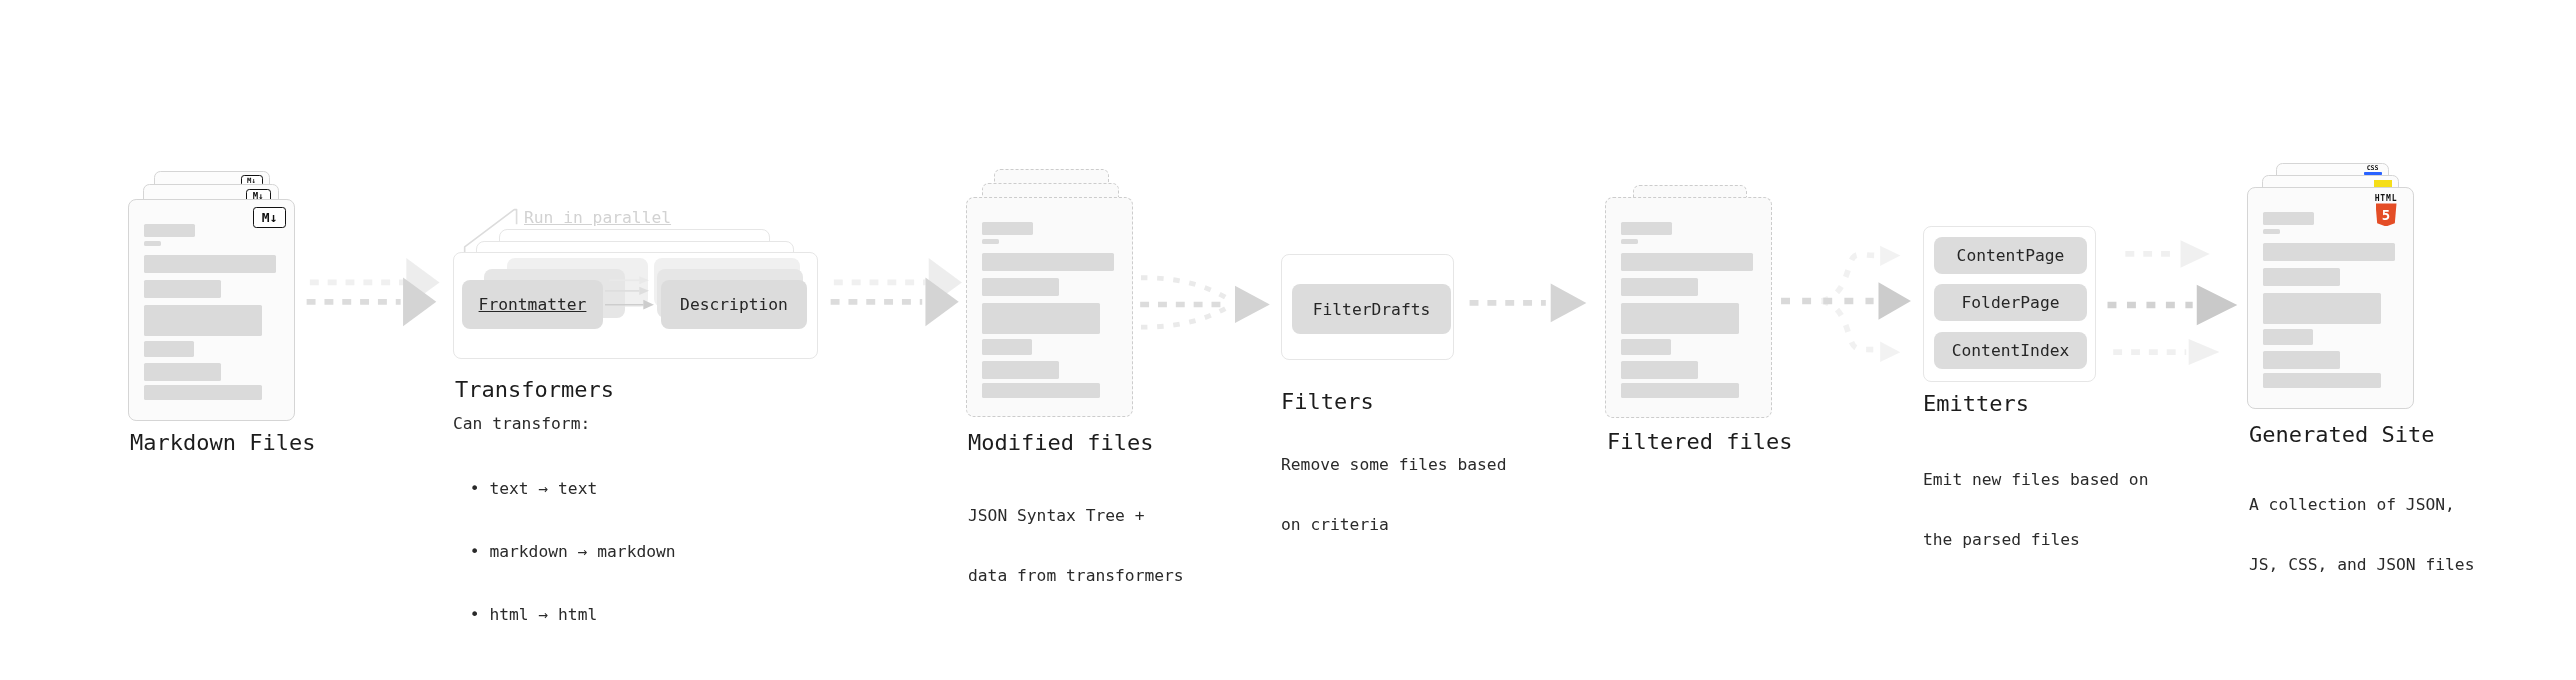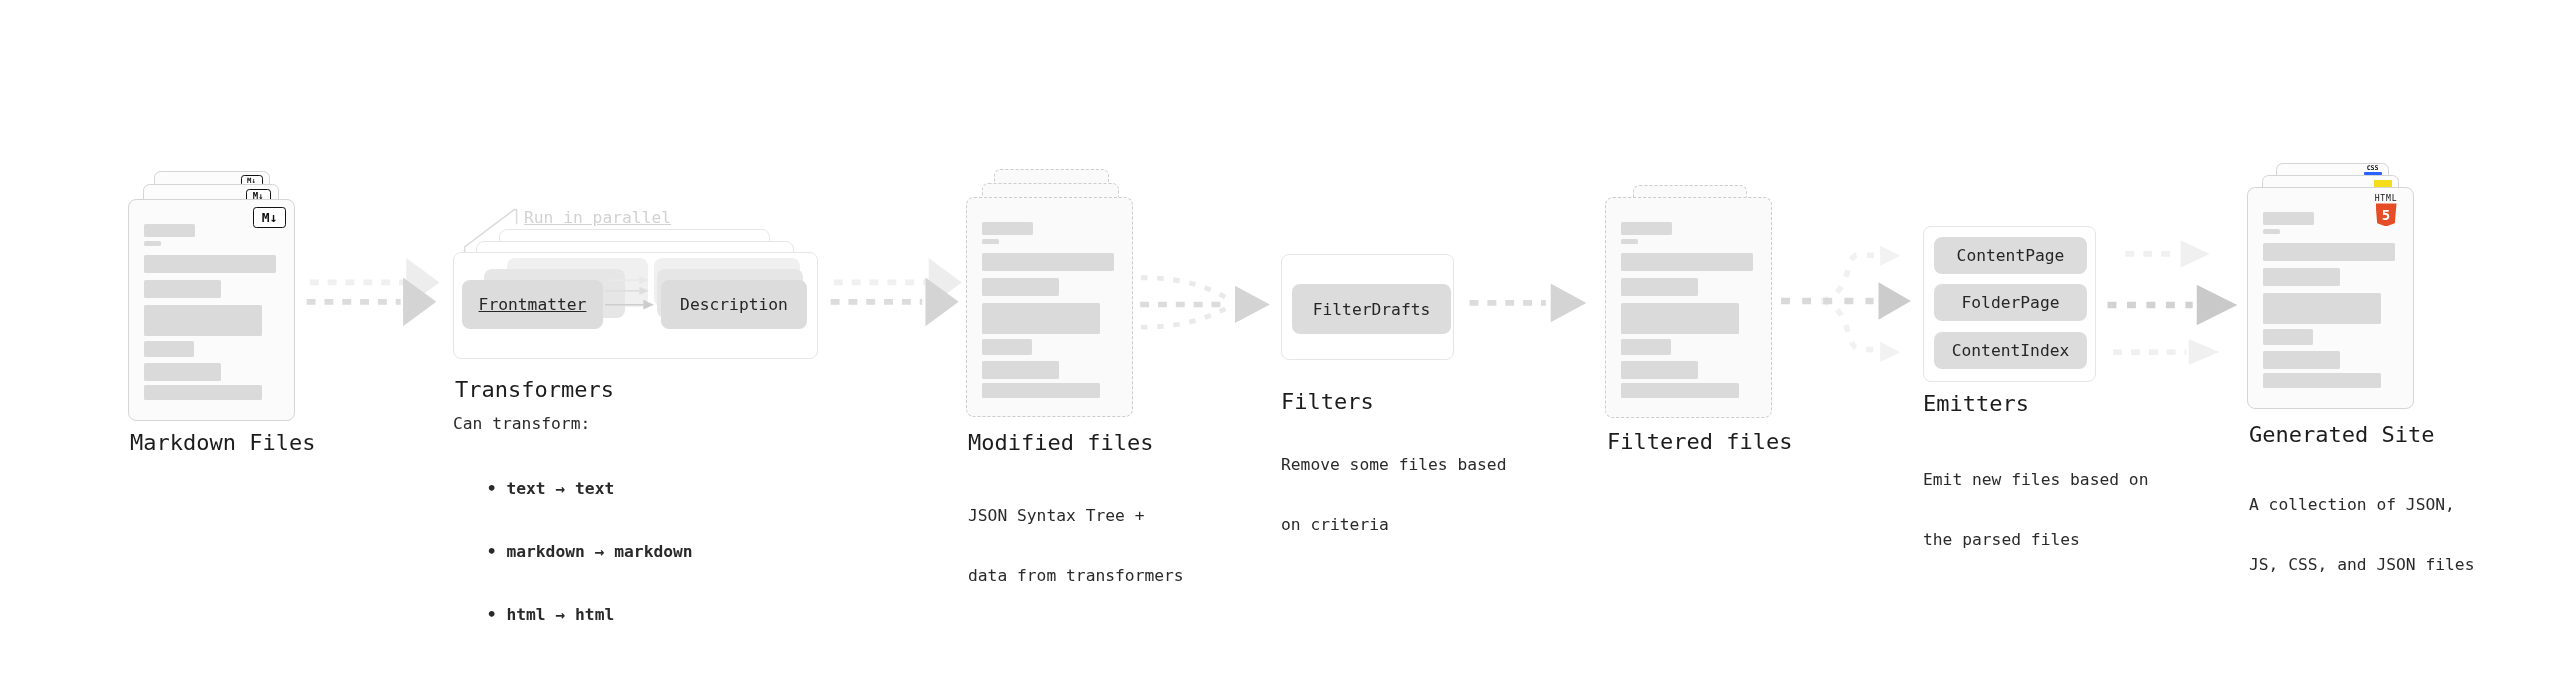--- a/index.html
+++ b/index.html
@@ -22,21 +22,21 @@
   .bullets{position:absolute;font-size:16.3px;line-height:21px;color:#2a2a2a;white-space:pre;padding-left:9.8px;}
   .bullets div::before{content:"• ";}
   .annotation{position:absolute;font-size:16.3px;color:#d2d2d2;white-space:pre;}
   
   .mdbadge{position:absolute;background:#ffffff;border:1.6px solid #111111;border-radius:3.3px;color:#111111;
            font-weight:bold;display:flex;align-items:center;justify-content:center;box-sizing:border-box;}
   .md-front{right:8.1px;top:6.5px;width:32.5px;height:21px;font-size:13px;}
   .md-mid{right:7.3px;top:4.1px;width:25px;height:14.6px;font-size:9px;}
   .md-back{right:6.5px;top:3.3px;width:22px;height:11.4px;font-size:7.3px;}
   .html5{position:absolute;right:9px;top:5.7px;width:36px;text-align:center;}
-  .html5 .word{font-size:8.1px;font-weight:normal;color:#111;letter-spacing:0.8px;line-height:8.1px;}
+  .html5 .word{font-size:8.1px;font-weight:bold;color:#111;letter-spacing:0.8px;line-height:8.1px;}
   .html5 .shield{width:21px;height:23px;margin:1.6px auto 0;background:#e44d26;
                  clip-path:polygon(0 0,100% 0,92% 86%,50% 100%,8% 86%);
                  display:flex;align-items:center;justify-content:center;color:#fff;font-weight:bold;font-size:14px;}
   .cssbadge{position:absolute;right:6.5px;top:0.8px;width:18px;text-align:center;}
   .cssbadge .txt{font-size:6.5px;font-weight:bold;color:#111;line-height:6.5px;}
   .cssbadge .underline{height:3.3px;background:#2962ff;margin-top:0.8px;border-radius:0.8px;}
   .jsbadge{position:absolute;right:6.5px;top:4.1px;width:18px;height:8.1px;background:#f5de19;}
   svg{position:absolute;overflow:visible;}
 </style>
 </head>
@@ -141,21 +141,21 @@
       <line x1="5" y1="10" x2="42" y2="10" stroke="#e9e9e9" stroke-width="2"></line>
       <polygon points="42,5 42,15 54,10" fill="#e9e9e9"></polygon>
       <line x1="0" y1="23" x2="42" y2="23" stroke="#dedede" stroke-width="2"></line>
       <polygon points="42,18 42,28 54,23" fill="#dedede"></polygon>
       <line x1="0" y1="40" x2="47" y2="40" stroke="#cdcdcd" stroke-width="2"></line>
       <polygon points="47,34 47,46 60,40" fill="#cdcdcd"></polygon>
     </svg>
 
     <div class="stage-label" style="left:455px;top:377px;">Transformers</div>
     <div class="desc" style="left:453px;top:414px;">Can transform:</div>
-    <div class="bullets" style="left:477px;top:436px;font-weight:bold;">
+    <div class="bullets" style="left:460px;top:436px;">
       <div>text → text</div>
       <div>markdown → markdown</div>
       <div>html → html</div>
     </div>
   </div>
 
   <div>
     <div class="tab dashed" style="left:994px;top:169px;width:115px;"></div>
     <div class="tab dashed" style="left:982px;top:183px;width:137px;"></div>
     <div class="card dashed doc-card" style="left:966px;top:197px;width:167px;height:220px;">

